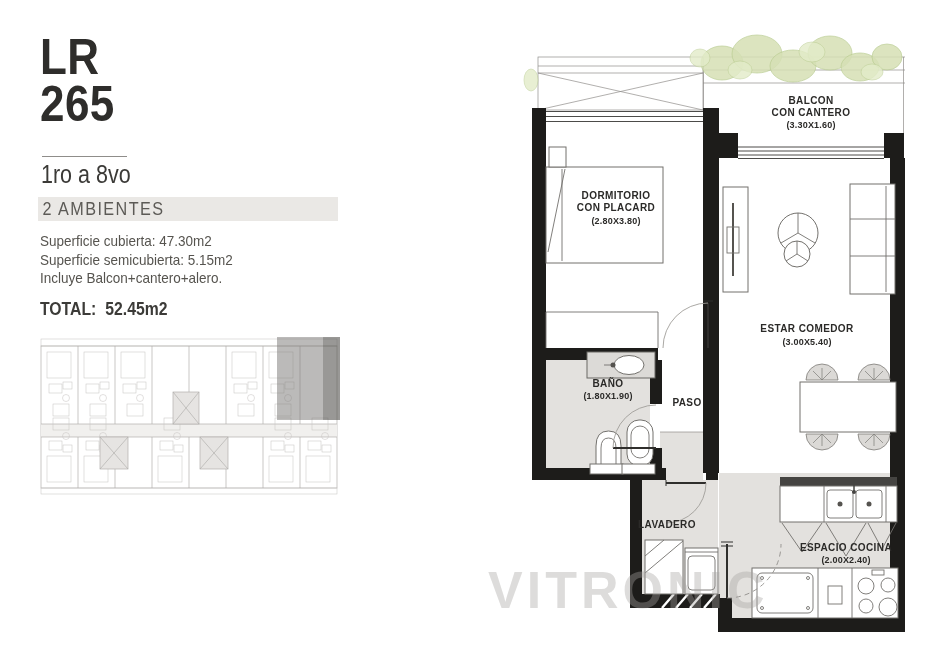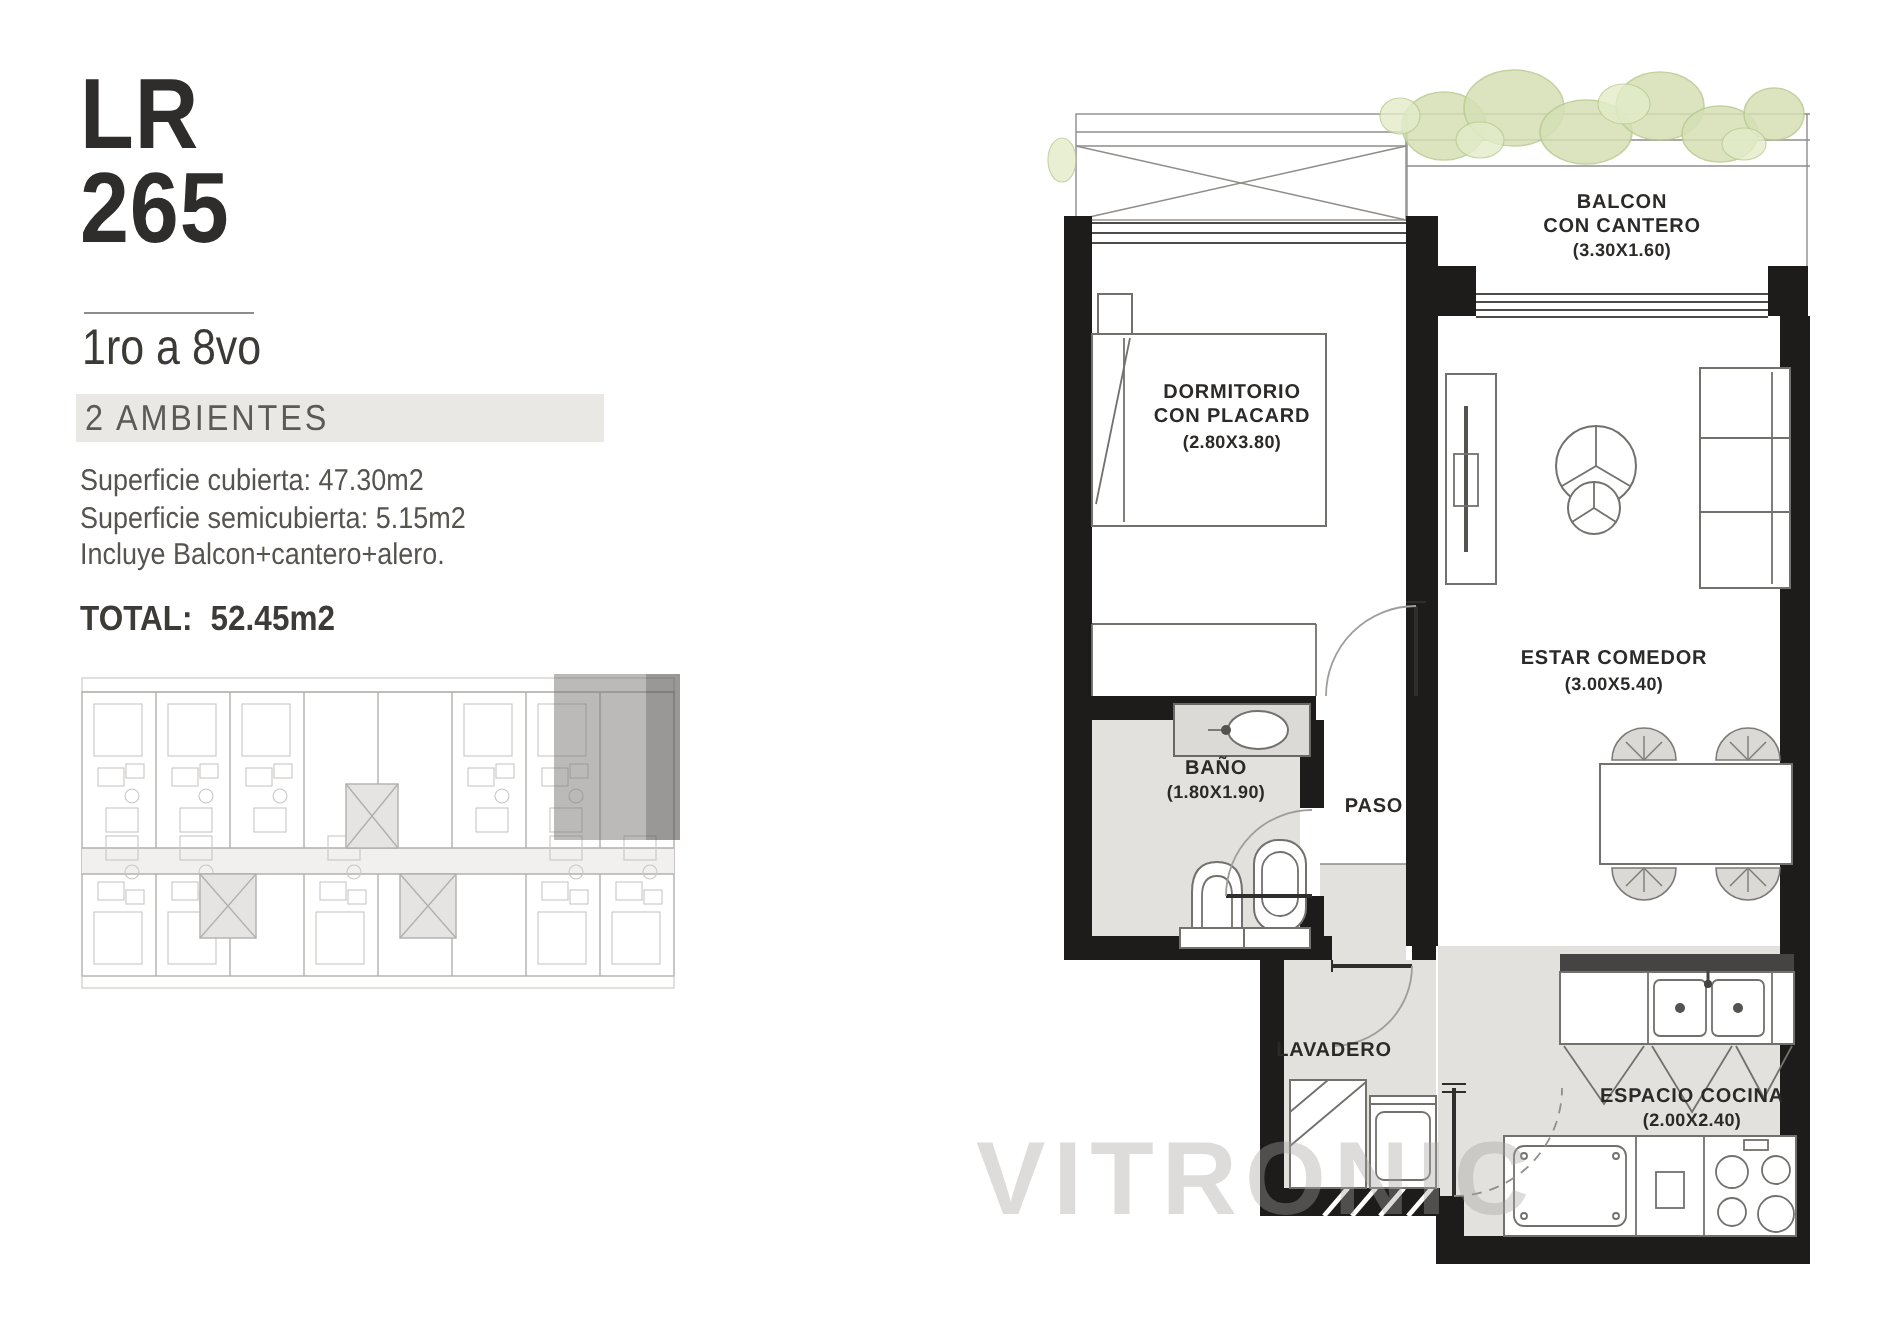--- a/index.html
+++ b/index.html
@@ -4,21 +4,21 @@
 <style>
   html,body{margin:0;padding:0;background:#fff;}
   .canvas{position:relative;width:947px;height:670px;background:#fff;overflow:hidden;
           font-family:"Liberation Sans",sans-serif;color:var(--text-dark,#2e2d2b);padding-left:31px;}
   
   .code{position:absolute;left:40px;top:34px;font-size:50px;font-weight:bold;line-height:47px;
         letter-spacing:.5px;color:var(--text-dark,#2e2d2b);transform:scaleX(.88);transform-origin:0 0;white-space:pre-line;}
   .rule{position:absolute;left:42px;top:156px;width:85px;height:1px;background:#8f8d8a;}
   .floors{position:absolute;left:41px;top:160px;font-size:25px;color:#3b3a37;
           transform:scaleX(.86);transform-origin:0 0;}
-  .badge{position:absolute;left:38px;top:197px;width:264px;height:24px;background:var(--badge-bg,#eae8e5);
+  .badge{position:absolute;left:38px;top:197px;width:300px;height:24px;background:var(--badge-bg,#eae8e5);
          line-height:24px;}
   .badge span{display:inline-block;font-size:18px;letter-spacing:1.6px;color:#5c5a56;padding-left:5px;
          transform:scaleX(.9);transform-origin:0 0;white-space:nowrap;}
   .surfaces{position:absolute;left:40px;top:232px;font-size:15px;line-height:18.5px;
             color:var(--text-body,#56544f);transform:scaleX(.9);transform-origin:0 0;white-space:nowrap;}
   .total{position:absolute;left:40px;top:299px;font-size:17.5px;font-weight:bold;color:#3c3b38;
          transform:scaleX(.9);transform-origin:0 0;white-space:nowrap;}
   .total .value{margin-left:10px;}
   
   .keyplan{position:absolute;left:38px;top:336px;}

